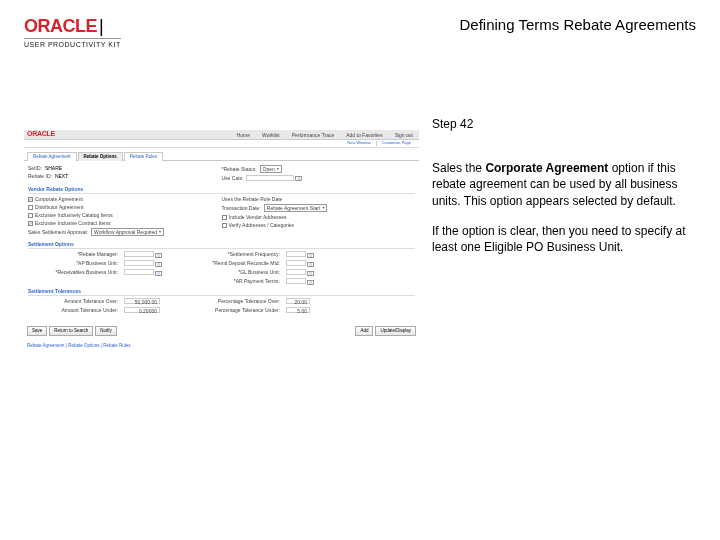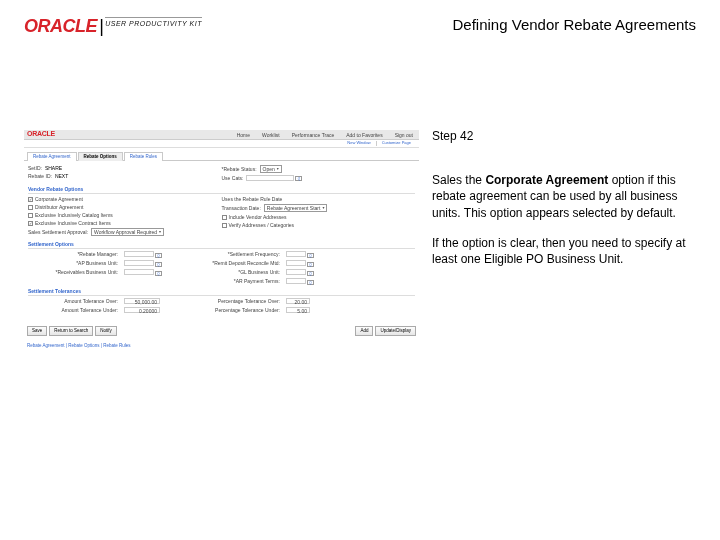--- a/index.html
+++ b/index.html
@@ -1,28 +1,28 @@
 <!DOCTYPE html>
 <html><head>
 <meta charset="utf-8">
 <style>
   * { box-sizing: border-box; margin: 0; padding: 0; }
   html, body { width: 720px; height: 540px; font-family: Arial, Helvetica, sans-serif; background: #fff; }
   .page { width: 720px; height: 540px; position: relative; }
 
   
   .header { position: absolute; top: 16px; left: 24px; right: 24px; display: flex; justify-content: space-between; align-items: flex-start; }
-  .brand { display: flex; flex-direction: row; font-style: italic; }
+  .brand { display: flex; flex-direction: column; }
   .oracle-logo { font-weight: 700; letter-spacing: -0.5px; font-size: 18px; color: #d8232a; }
   .oracle-logo .bar { color: #000; font-weight: 400; margin: 0 2px; }
   .brand-sub { font-size: 7px; letter-spacing: 0.5px; color: #111; margin-top: 1px; border-top: 1px solid #999; padding-top: 2px; }
   .doc-title { font-size: 15px; color: #000; }
 
   
-  .instructions { position: absolute; left: 432px; top: 128px; width: 256px; font-size: 12px; color: #000; line-height: 1.35; }
+  .instructions { position: absolute; left: 432px; top: 116px; width: 256px; font-size: 12px; color: #000; line-height: 1.35; }
   .instructions .step { margin-bottom: 28px; }
   .instructions p { margin-bottom: 14px; }
   .instructions .bold { font-weight: 700; }
 
   
   .shot { position: absolute; left: 24px; top: 130px; width: 395px; height: 280px; background: #fff; border: 0; font-size: 5px; color: #444; line-height: 1.2; }
   .shot .topbar { height: 10px; background: #e8e8e8; border-bottom: 1px solid #ccc; display: flex; align-items: center; padding: 0 3px; gap: 6px; }
   .shot .oracle-sm { font-weight: 700; color: #d8232a; font-size: 7px; letter-spacing: -0.3px; }
   .shot .topbar .spacer { flex: 1; display: flex; justify-content: flex-end; gap: 12px; padding-right: 3px; }
   .shot .subnav { height: 8px; border-bottom: 1px solid #ddd; display: flex; justify-content: flex-end; align-items: center; padding: 0 3px; gap: 5px; font-size: 4px; color: #36c; }
@@ -67,21 +67,21 @@
 
 <div class="page">
 
   <div class="header">
     <div class="brand">
       <div class="oracle-logo">
         <span>ORACLE</span><span class="bar">|</span>
       </div>
       <div class="brand-sub">USER PRODUCTIVITY KIT</div>
     </div>
-    <div class="doc-title">Defining Vendor Rebate Agreements</div>
+    <div class="doc-title">Defining Terms Rebate Agreements</div>
   </div>
 
   <div class="instructions">
     <div class="step">Step 42</div>
     <p>
       <span>Sales the </span><span class="bold">Corporate Agreement</span><span> option if this rebate agreement can be used by all business units. This option appears selected by default.</span>
     </p>
     <p>If the option is clear, then you need to specify at least one Eligible PO Business Unit.</p>
   </div>
 

